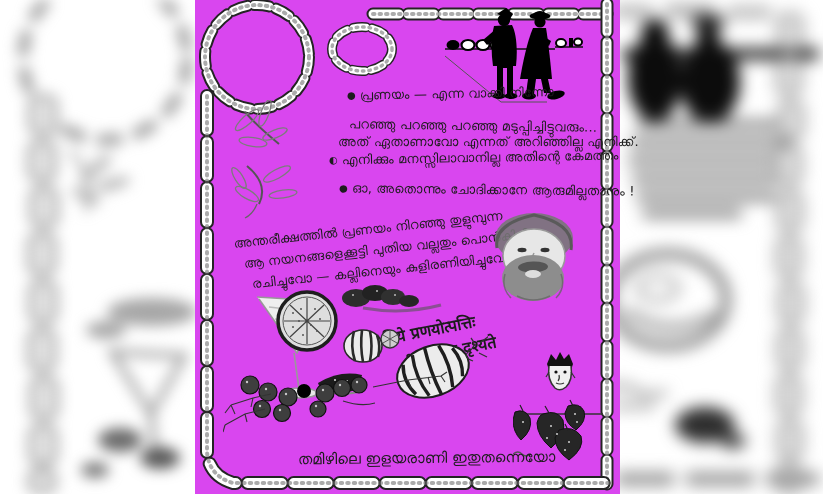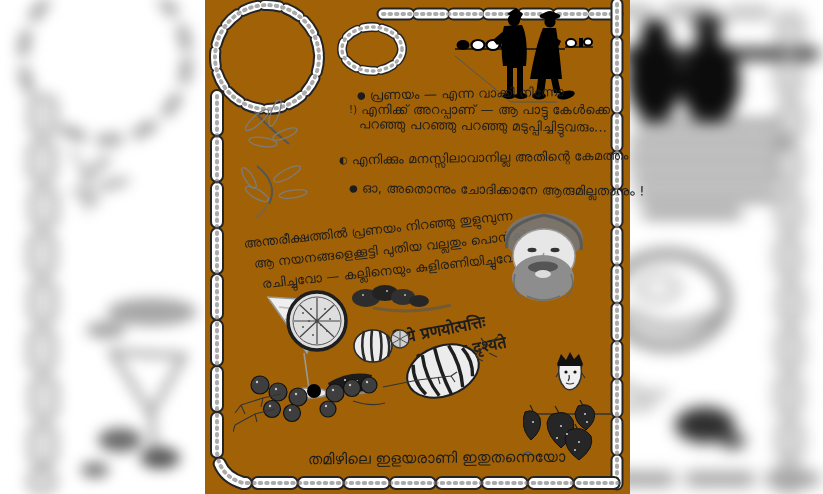--- a/index.html
+++ b/index.html
@@ -3,21 +3,21 @@
 <meta charset="utf-8">
 <style>
   html,body{margin:0;padding:0;background:#fff;}
   #stage{position:relative;width:823px;height:494px;background:#fff;overflow:hidden;
          font-family:"DejaVu Sans",sans-serif;color:#1c1c1c;}
   svg{display:block;}
   .abs{position:absolute;}
   .blur7{filter:blur(7px);}
   .blur8{filter:blur(8px);}
   
-  #sheet{position:absolute;left:205px;top:0;width:425px;height:494px;background:#a16207;}
+  #sheet{position:absolute;left:195px;top:0;width:425px;height:494px;background:#d946ef;}
   .hline{position:absolute;white-space:nowrap;font-size:13px;letter-spacing:0.2px;}
   .hline .bullet{display:inline-block;margin-right:4px;font-size:10px;vertical-align:1px;}
   #top-text{position:absolute;left:138px;top:84px;width:292px;height:120px;}
   #mid-text{position:absolute;left:38px;top:236px;width:260px;transform:rotate(-6deg);transform-origin:left top;}
   #mid-text .hline{position:static;margin-bottom:5px;}
   #sanskrit{position:absolute;left:186px;top:328px;transform:rotate(-11deg);transform-origin:left top;
             font-size:16px;font-weight:bold;}
   #sanskrit .l2{margin-left:18px;margin-top:2px;}
   #caption{position:absolute;left:103px;top:449px;font-size:15px;white-space:nowrap;
            transform:rotate(-0.6deg);}
@@ -192,24 +192,24 @@
         <path d="M85,73 L83,88 L91,88 L93,73 Z"></path>
         <path d="M98,73 L101,87 L108,87 L105,73 Z"></path>
         <ellipse cx="113" cy="89" rx="9" ry="4" transform="rotate(-14 113 89)"></ellipse>
         <ellipse cx="86" cy="90" rx="7" ry="3.5"></ellipse>
       </g>
     </svg>
 
     <div id="top-text">
       <div class="hline" style="left:14px;top:2px;transform:rotate(-1deg)">
         <span class="bullet">●</span><span>പ്രണയം — എന്ന വാക്കി നിന്നോ</span></div>
-      <div class="hline" style="left:6px;top:18px">
-        <span class="bullet">!)</span><span>എനിക്ക് അറപ്പാണ് — ആ പാട്ടു കേൾക്കെ</span></div>
       <div class="hline" style="left:16px;top:34px;transform:rotate(0.8deg)">
         <span>പറഞ്ഞു പറഞ്ഞു പറഞ്ഞു മടുപ്പിച്ചിട്ടുവരും...</span></div>
+      <div class="hline" style="left:5px;top:50px">
+        <span>അത് ഏതാണാവോ എന്നത് അറിഞ്ഞില്ല എനിക്ക്.</span></div>
       <div class="hline" style="left:-4px;top:66px;transform:rotate(-1deg)">
         <span class="bullet">◐</span><span>എനിക്കും മനസ്സിലാവാനില്ല അതിന്റെ കേമത്തം</span></div>
       <div class="hline" style="left:6px;top:98px;transform:rotate(0.6deg)">
         <span class="bullet">●</span><span>ഓ, അതൊന്നും ചോദിക്കാനേ ആരുമില്ലതാനും !</span></div>
     </div>
 
     <div id="mid-text">
       <div class="hline">അന്തരീക്ഷത്തിൽ പ്രണയം നിറഞ്ഞു തുളുമ്പുന്ന</div>
       <div class="hline" style="margin-left:8px">ആ നയനങ്ങളെക്കൂട്ടി പുതിയ വല്ലതും പൊൻകിളിച്ചു</div>
       <div class="hline" style="margin-left:14px">രചിച്ചുവോ — കല്ലിനെയും കുളിരണിയിച്ചുവോ</div>

